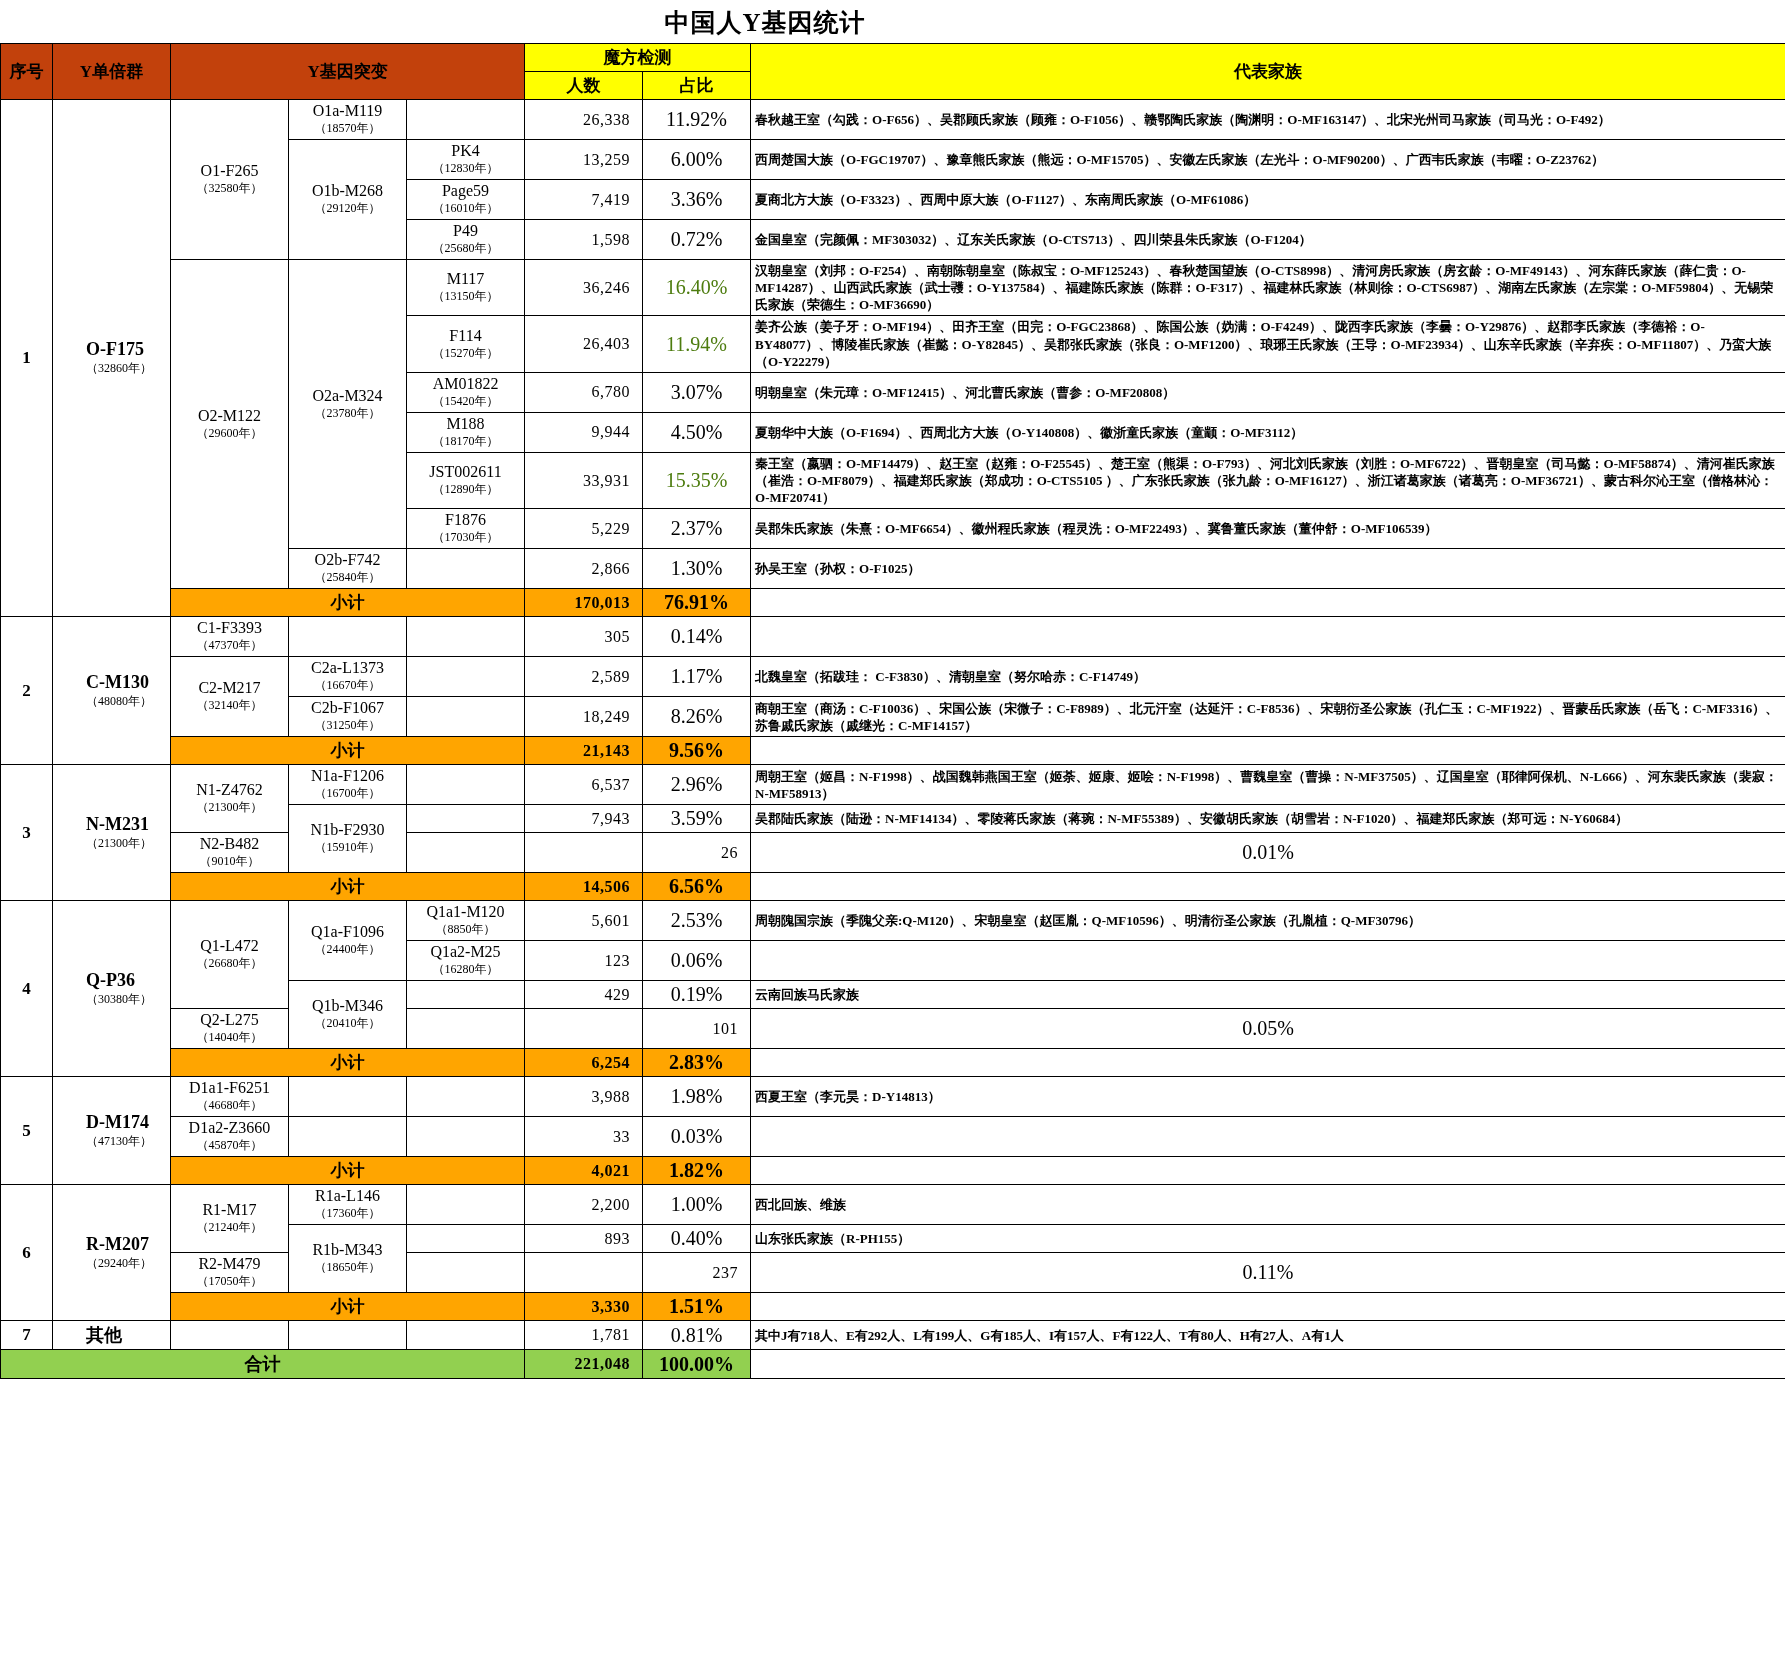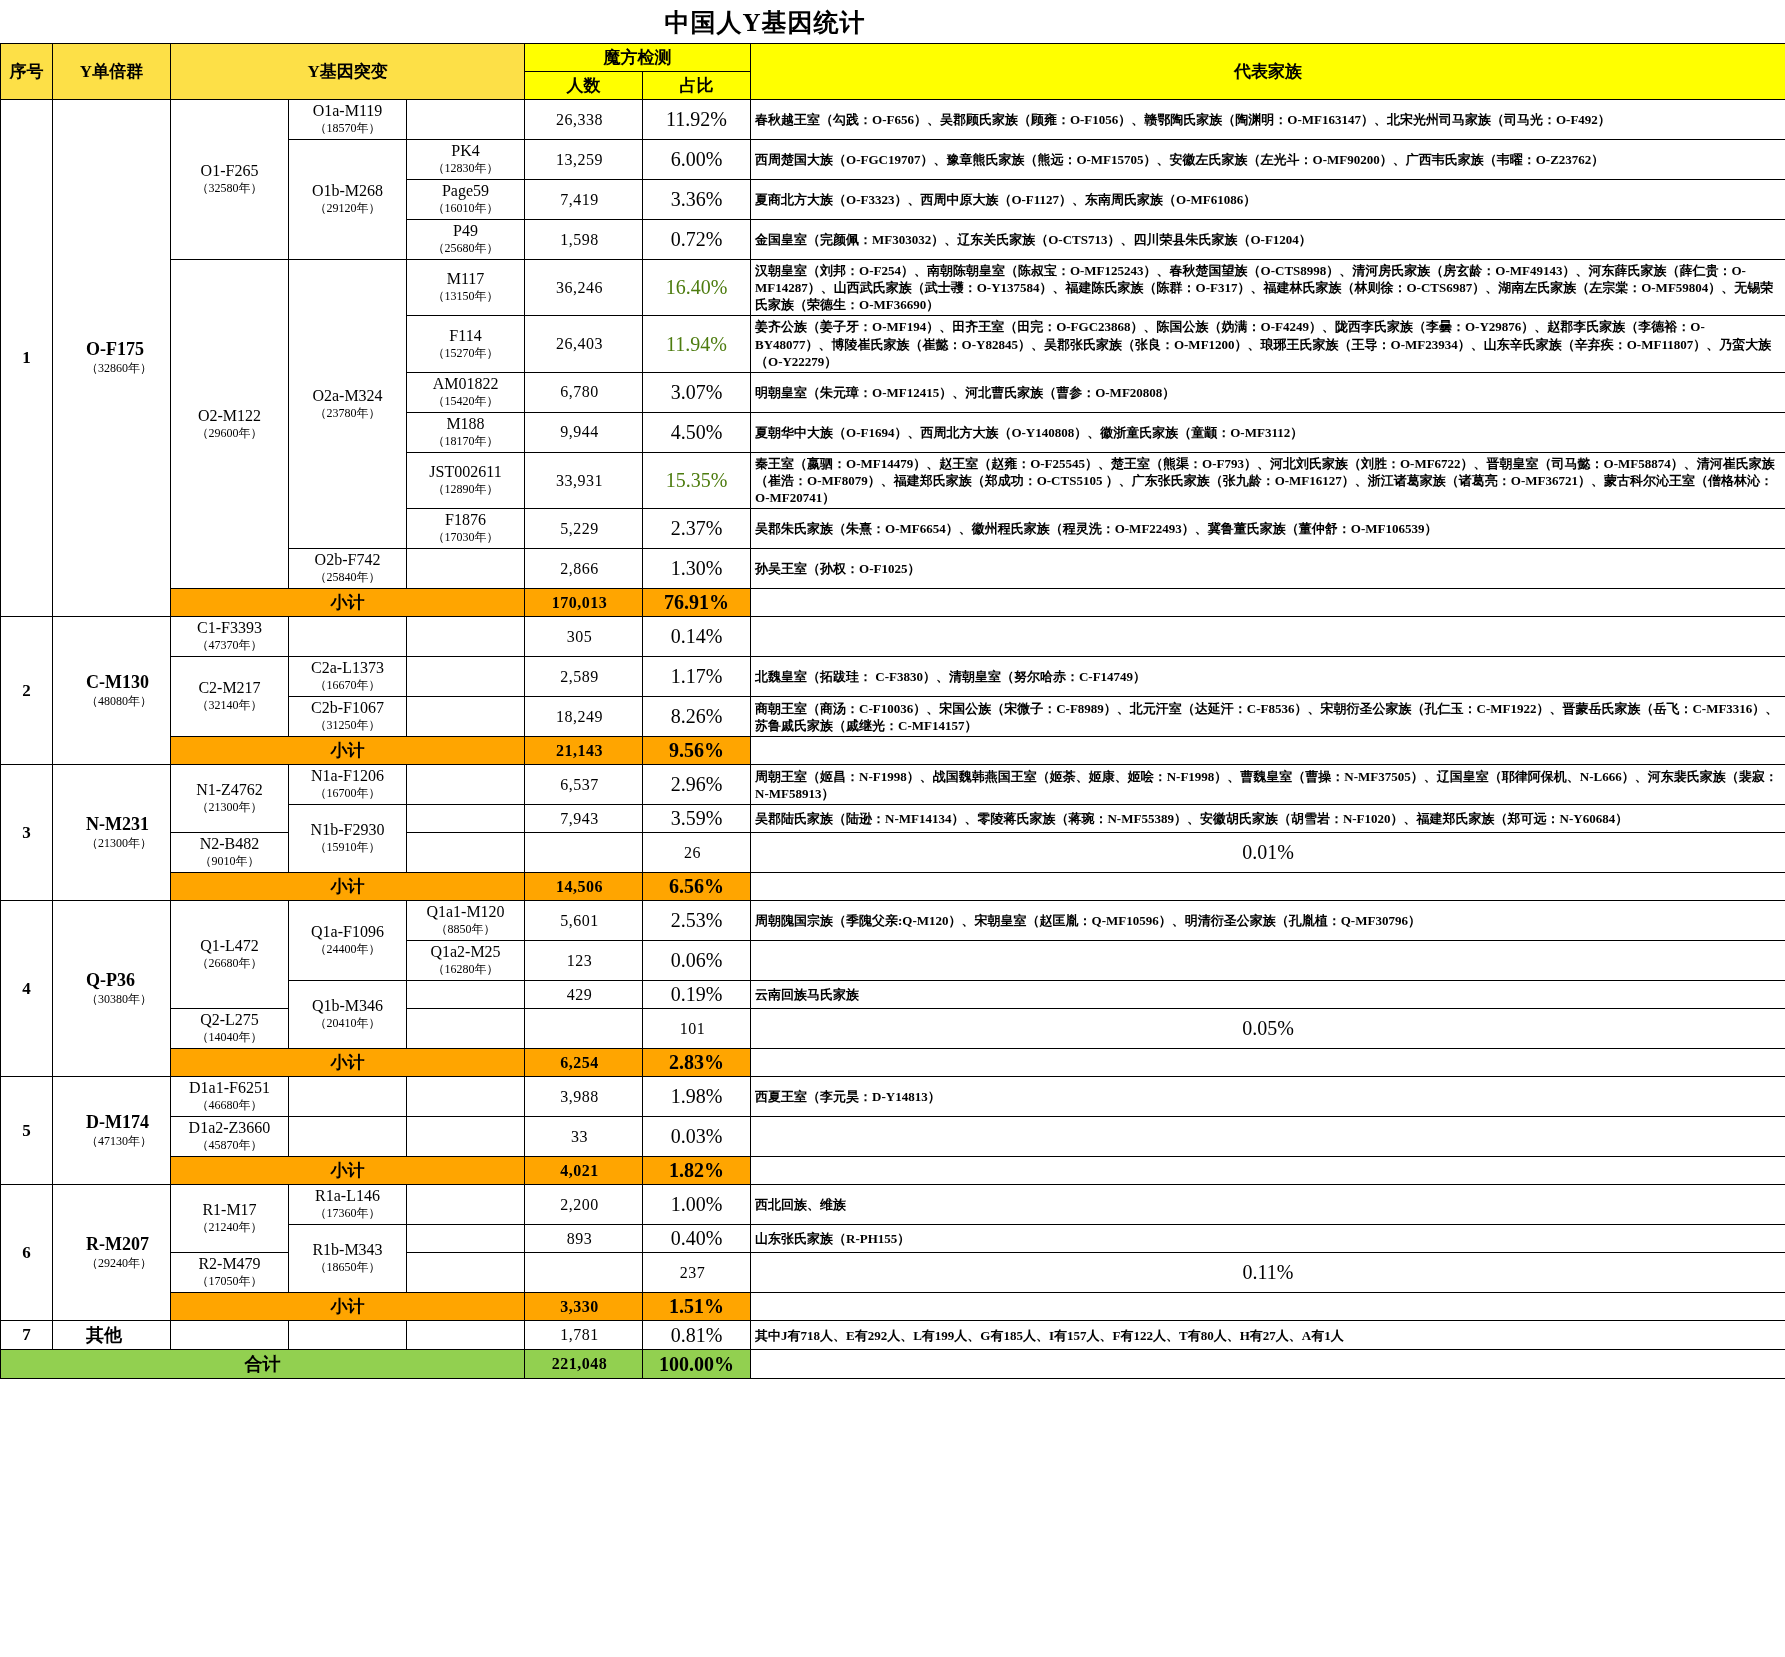--- a/index.html
+++ b/index.html
@@ -35,27 +35,27 @@
     vertical-align:middle;
     overflow:hidden;
   }
   .hdr{
     background:#ffff00;
     text-align:center;
     font-weight:bold;
     font-size:17px;
   }
   .hdr-grey{
-    background:#fde047;
+    background:#c2410c;
     text-align:center;
     font-weight:bold;
     font-size:17px;
   }
   .c{text-align:center;}
-  .num{font-size:16px;text-align:center;padding-right:12px;letter-spacing:0.5px;margin-left:39px;}
+  .num{font-size:16px;text-align:right;padding-right:12px;letter-spacing:0.5px;margin-left:39px;}
   .pct{font-size:20px;text-align:center;}
   .red{color:#4d7c0f;}
   .fam{font-size:13px;line-height:1.32;text-align:left;padding:2px 4px;font-weight:bold;}
   .sub td{background:#ffa500;font-weight:bold;}
   .sub .lbl{text-align:center;font-size:17px;}
   .total td{background:#92d050;font-weight:bold;}
   .hap{font-size:18px;font-weight:bold;padding-left:33px;}
   .yr{font-size:12px;font-weight:normal;}
   .mut{font-size:16px;text-align:center;}
   .seq{font-size:17px;font-weight:bold;text-align:center;}

